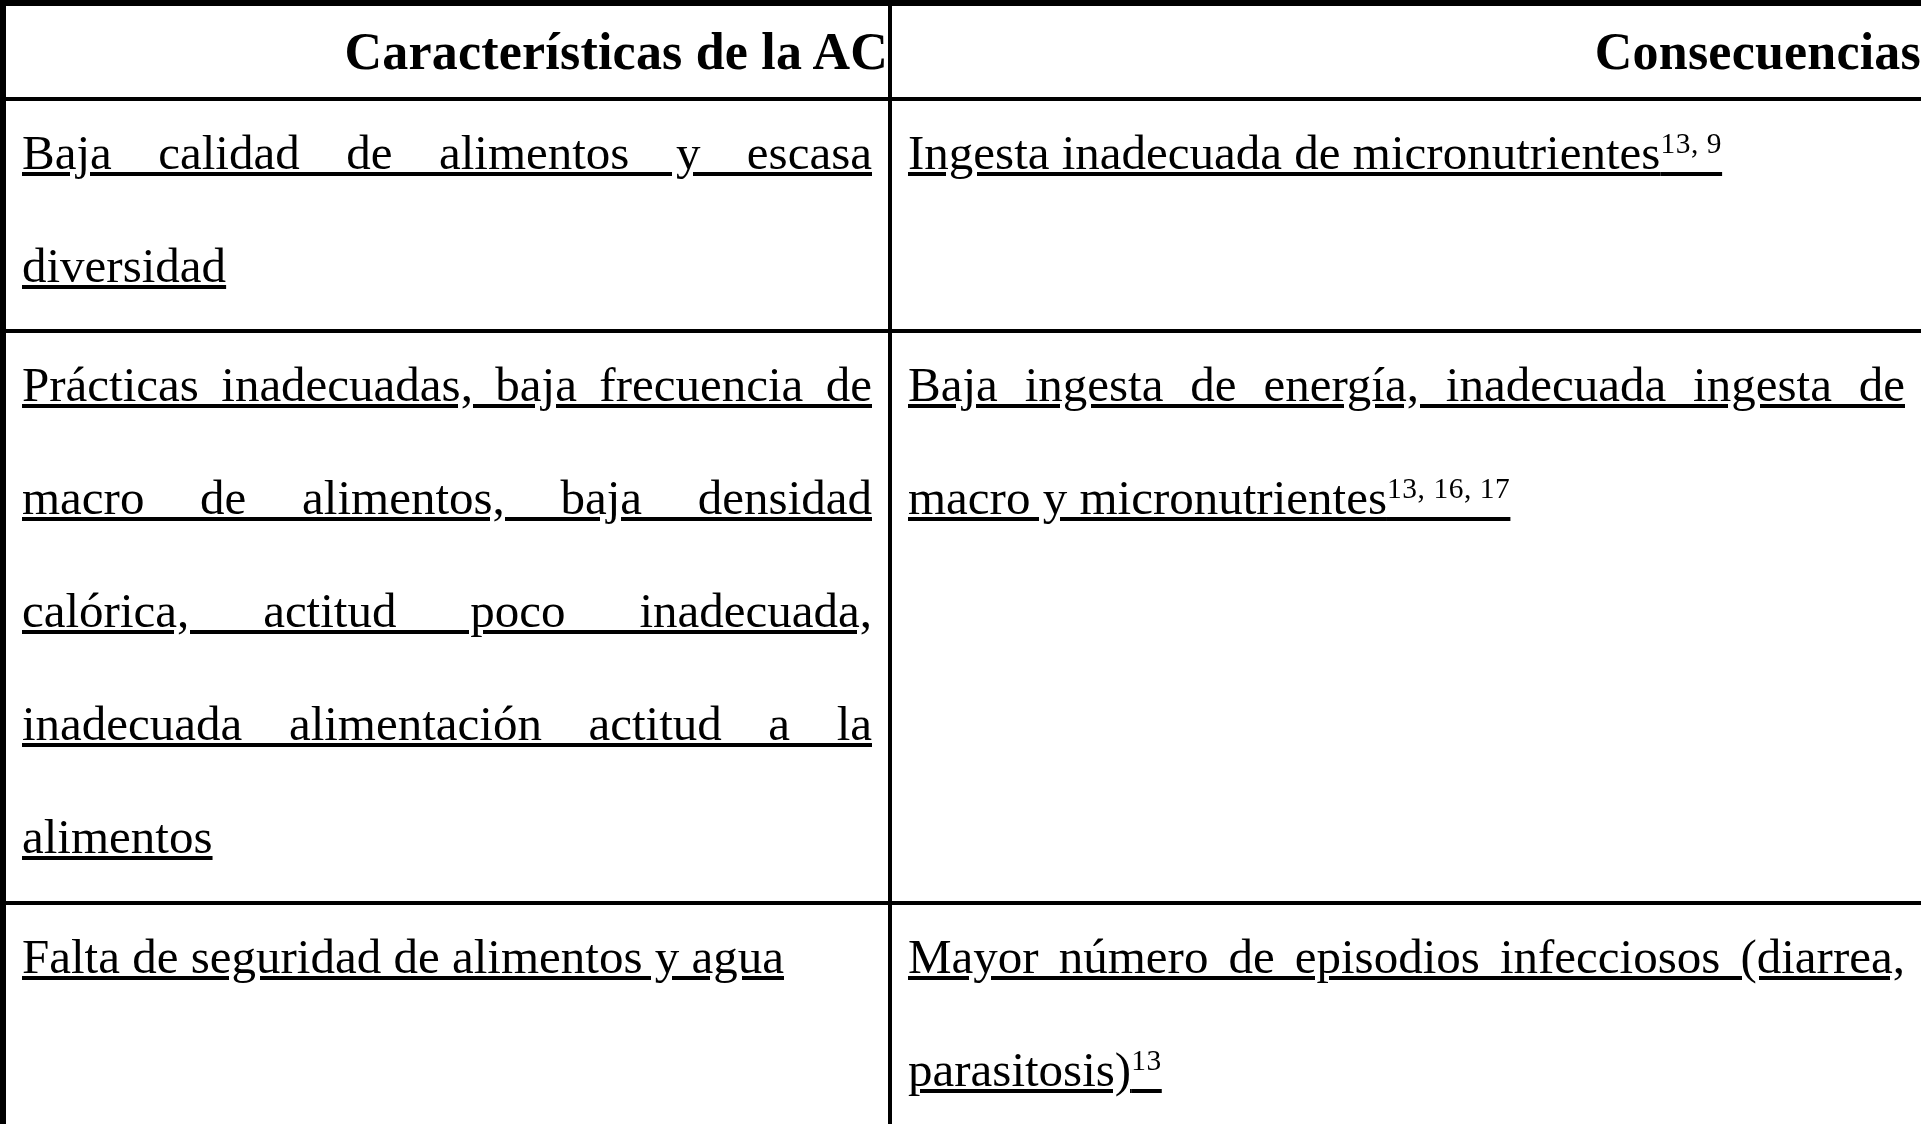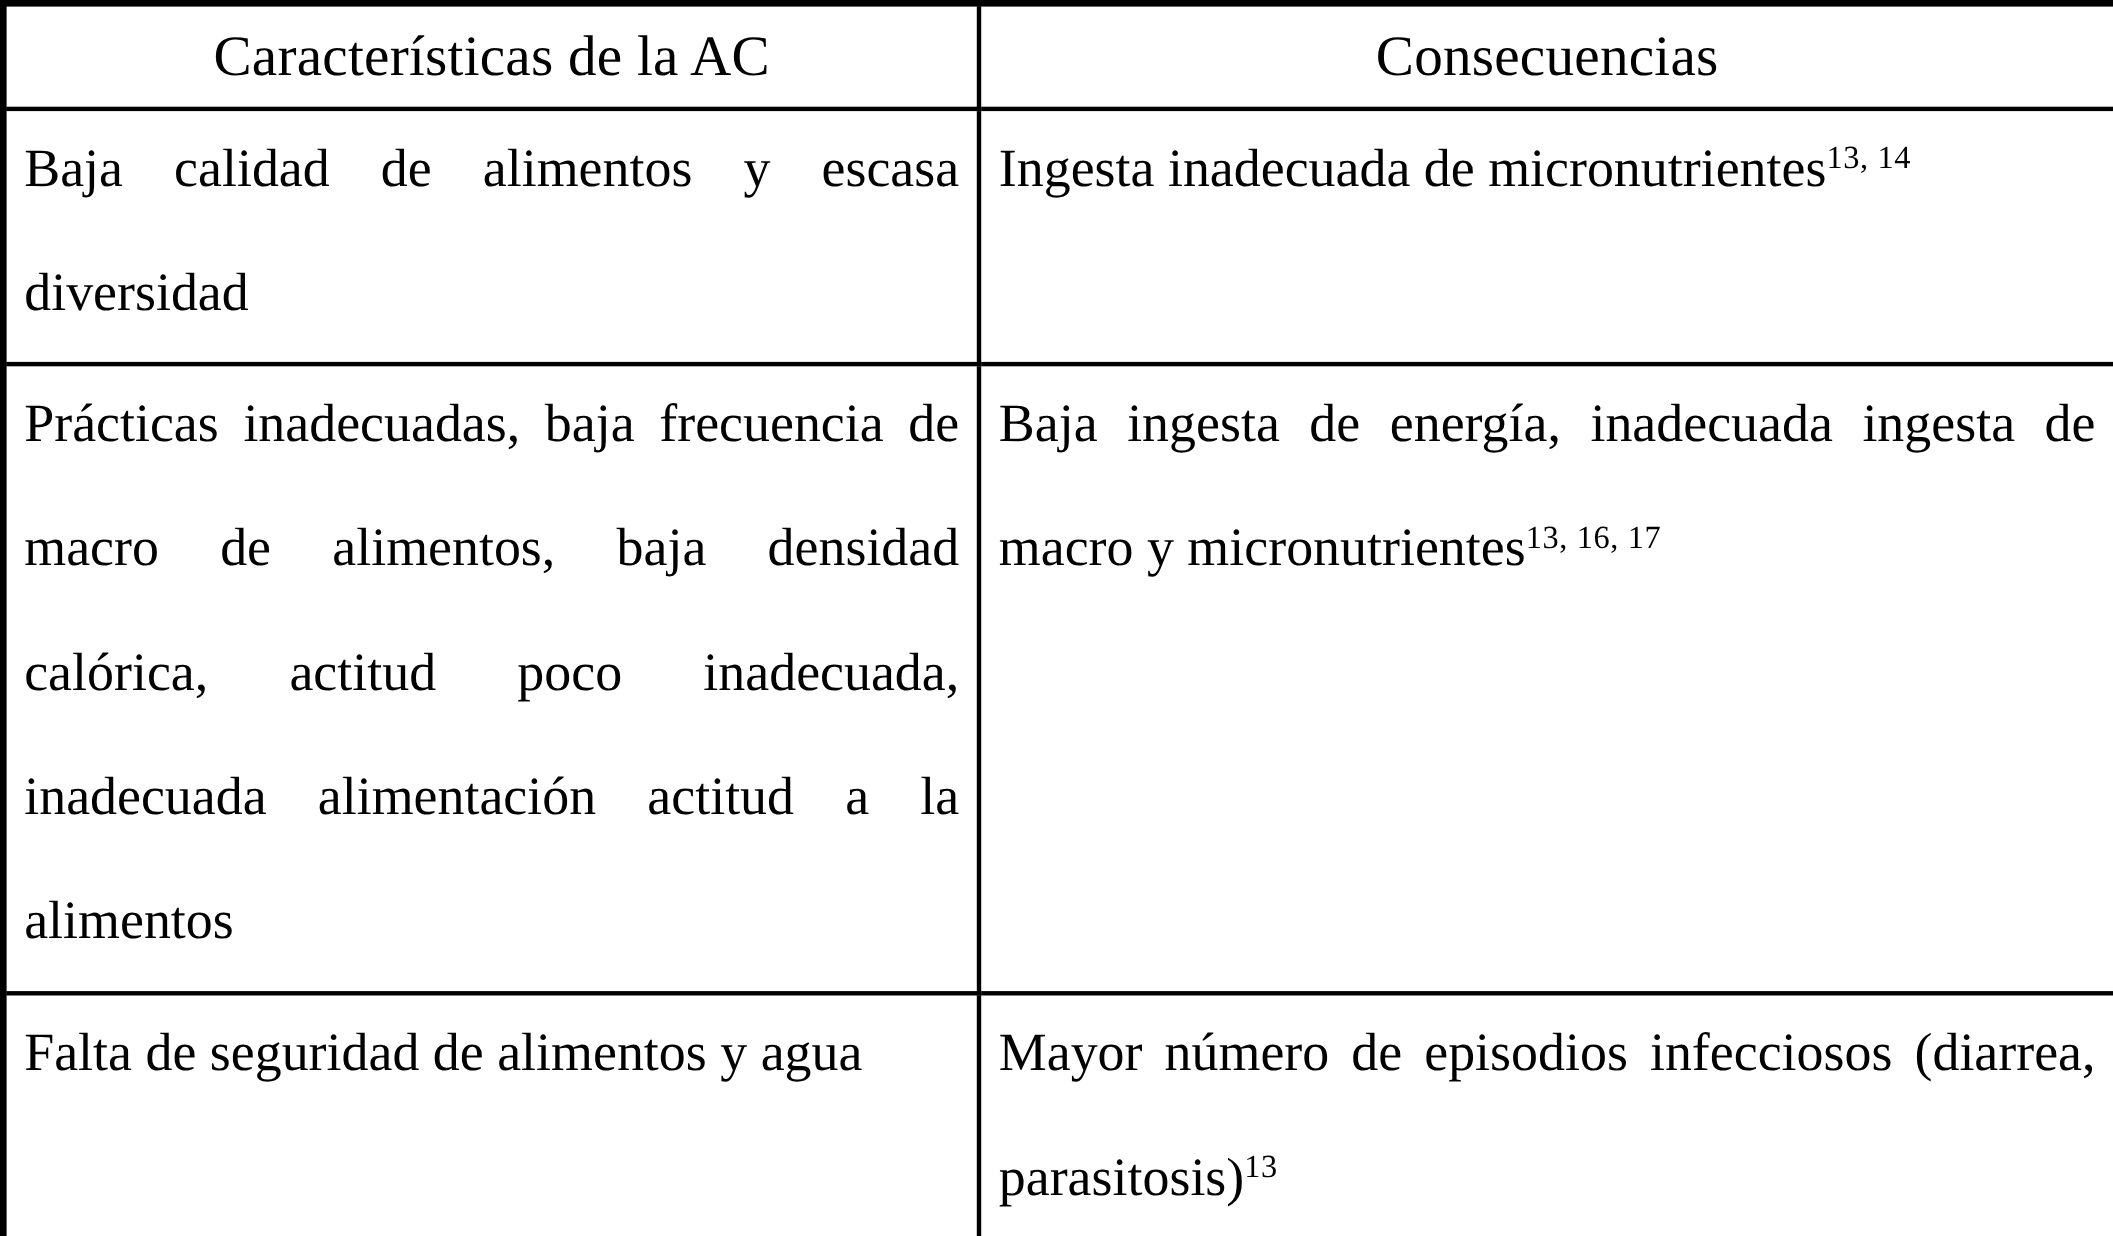--- a/index.html
+++ b/index.html
@@ -27,36 +27,37 @@
     border: 4px solid #000000;
   }
   col.col-left  { width: 887px; }
   col.col-right { width: 1034px; }
   thead tr { height: 96px; }
   tbody tr.r0 { height: 225px; }
   tbody tr.r1 { height: 572px; }
   tbody tr.r2 { height: 231px; }
   th.hdr {
     font-size: 52px;
-    font-weight: normal;
-    text-align: center;
+    font-weight: bold;
+    text-align: right;
     vertical-align: middle;
     padding: 0;
     letter-spacing: 0.2px;
   }
   td.cell {
     vertical-align: top;
     padding: 2px 16px 0 16px;
     font-size: 49px;
   }
   .line {
     height: 113px;
     line-height: 100px;
     text-align: left;
     white-space: normal;
+    text-decoration: underline;
   }
   .line.j {
     text-align: justify;
     text-align-last: justify;
   }
   sup.cite {
     font-size: 0.6em;
     line-height: 0;
     vertical-align: baseline;
     position: relative;
@@ -78,21 +79,21 @@
       <th class="hdr">Consecuencias</th>
     </tr>
   </thead>
   <tbody>
       <tr class="r0">
         <td class="cell">
           <div class="line j"><span>Baja calidad de alimentos y escasa</span></div>
           <div class="line"><span>diversidad</span></div>
         </td>
         <td class="cell">
-          <div class="line"><span>Ingesta inadecuada de micronutrientes</span><sup class="cite">13, 14</sup></div>
+          <div class="line"><span>Ingesta inadecuada de micronutrientes</span><sup class="cite">13, 9</sup></div>
         </td>
       </tr>
       <tr class="r1">
         <td class="cell">
           <div class="line j"><span>Prácticas inadecuadas, baja frecuencia de</span></div>
           <div class="line j"><span>macro de alimentos, baja densidad</span></div>
           <div class="line j"><span>calórica, actitud poco inadecuada,</span></div>
           <div class="line j"><span>inadecuada alimentación actitud a la</span></div>
           <div class="line"><span>alimentos</span></div>
         </td>

